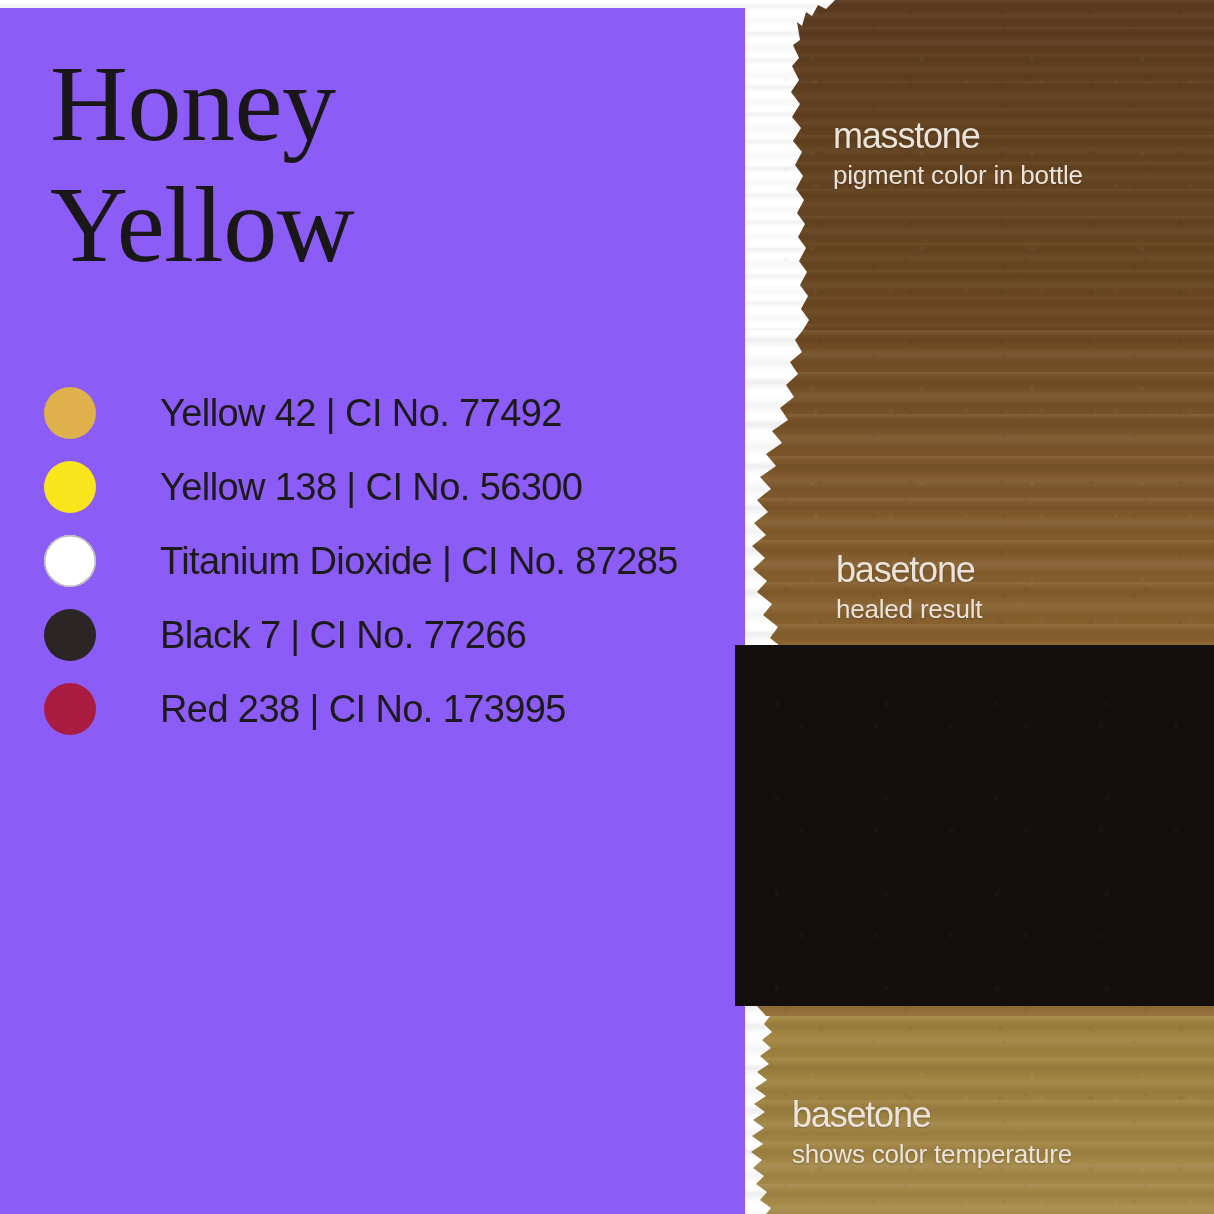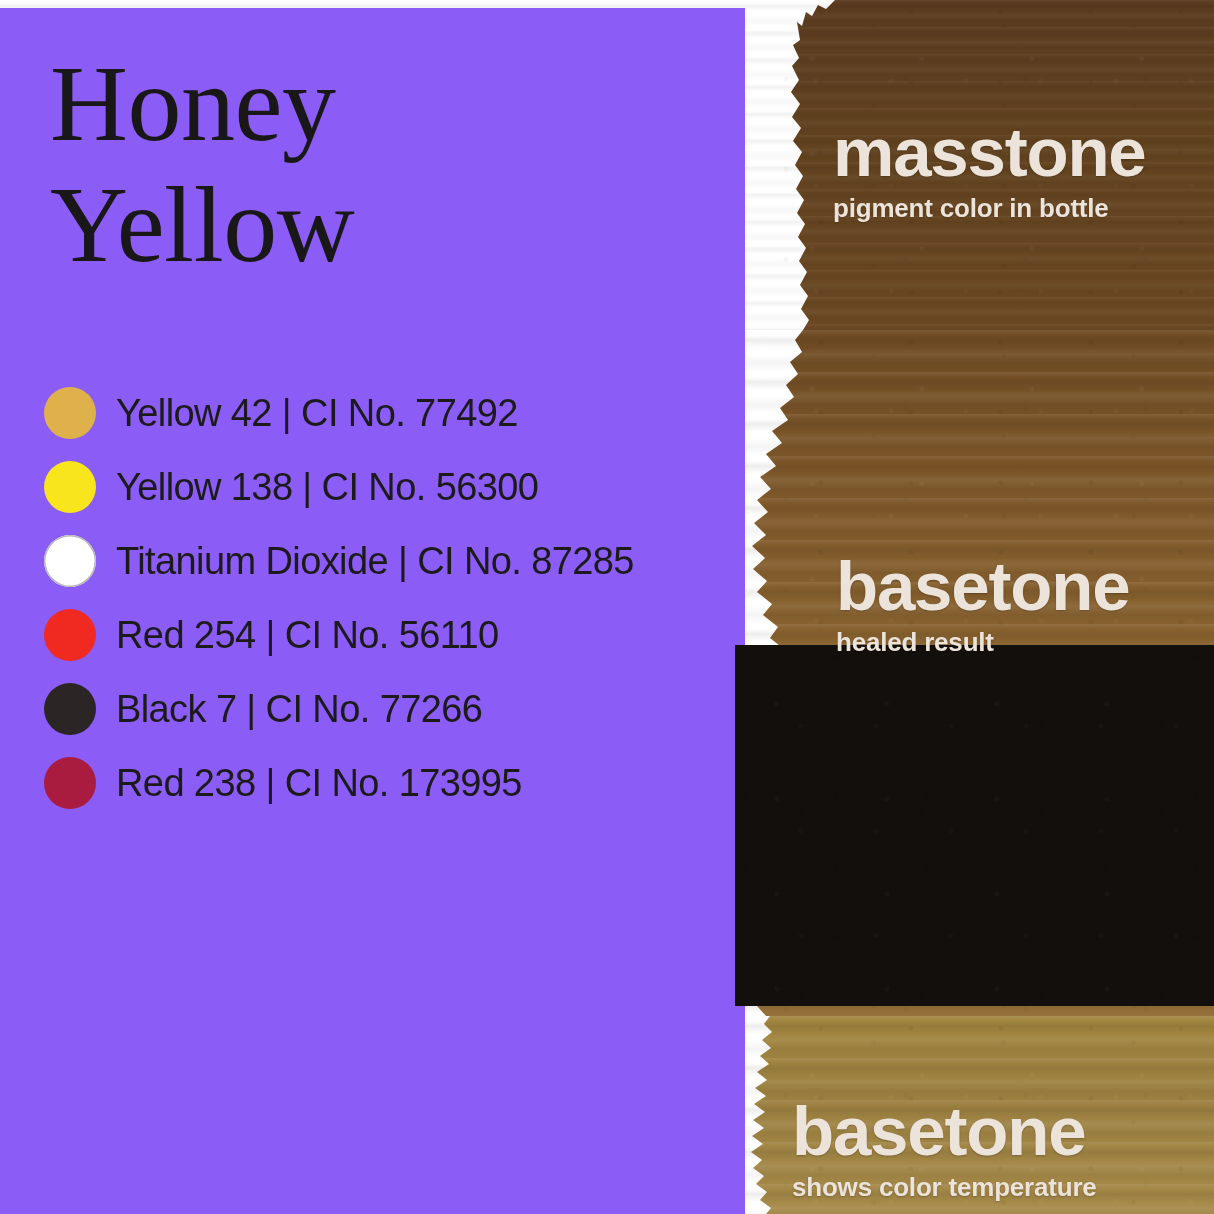--- a/index.html
+++ b/index.html
@@ -67,20 +67,21 @@
   }
   .swatch.outlined { box-shadow: inset 0 0 0 1.5px #b8b8b8; }
 
   .pigment-label {
     font-family: "Liberation Sans", sans-serif;
     font-size: 38px;
     font-weight: 400;
     letter-spacing: -0.6px;
     color: #1d1a1b;
     white-space: nowrap;
+    margin-left: 44px;
   }
 
   
   #paint-area {
     position: absolute;
     left: 0; top: 0;
     width: 1214px;
     height: 1214px;
     z-index: 1;
   }
@@ -138,30 +139,30 @@
 
   
   .tone-label {
     position: absolute;
     z-index: 10;
     color: #ece3da;
     font-family: "Liberation Sans", sans-serif;
   }
   .tone-title {
     display: block;
-    font-size: 69px;
-    font-weight: 700;
+    font-size: 36px;
+    font-weight: 400;
     letter-spacing: -1.2px;
     line-height: 1.0;
     text-shadow: 0 1px 2px rgba(0,0,0,.22);
   }
   .tone-sub {
     display: block;
     font-size: 26px;
-    font-weight: 700;
+    font-weight: 400;
     letter-spacing: -0.2px;
     line-height: 1.15;
     margin-top: 7px;
     text-shadow: 0 1px 2px rgba(0,0,0,.22);
   }
 
   #label-masstone { left: 833px; top: 118px; }
   #label-midtone  { left: 836px; top: 552px; }
   #label-basetone { left: 792px; top: 1097px; }
 
@@ -296,24 +297,20 @@
         </div>
         <div class="pigment-row">
           <span class="swatch" style="background: rgb(248, 229, 28);"></span>
           <span class="pigment-label">Yellow 138 | CI No. 56300</span>
         </div>
         <div class="pigment-row">
           <span class="swatch outlined" style="background: rgb(255, 255, 255);"></span>
           <span class="pigment-label">Titanium Dioxide | CI No. 87285</span>
         </div>
         <div class="pigment-row">
-          <span class="swatch" style="background: rgb(240, 42, 32);"></span>
-          <span class="pigment-label">Red 254 | CI No. 56110</span>
-        </div>
-        <div class="pigment-row">
           <span class="swatch" style="background: rgb(43, 37, 38);"></span>
           <span class="pigment-label">Black 7 | CI No. 77266</span>
         </div>
         <div class="pigment-row">
           <span class="swatch" style="background: rgb(169, 28, 64);"></span>
           <span class="pigment-label">Red 238 | CI No. 173995</span>
         </div>
       </div>
 
   </div>

